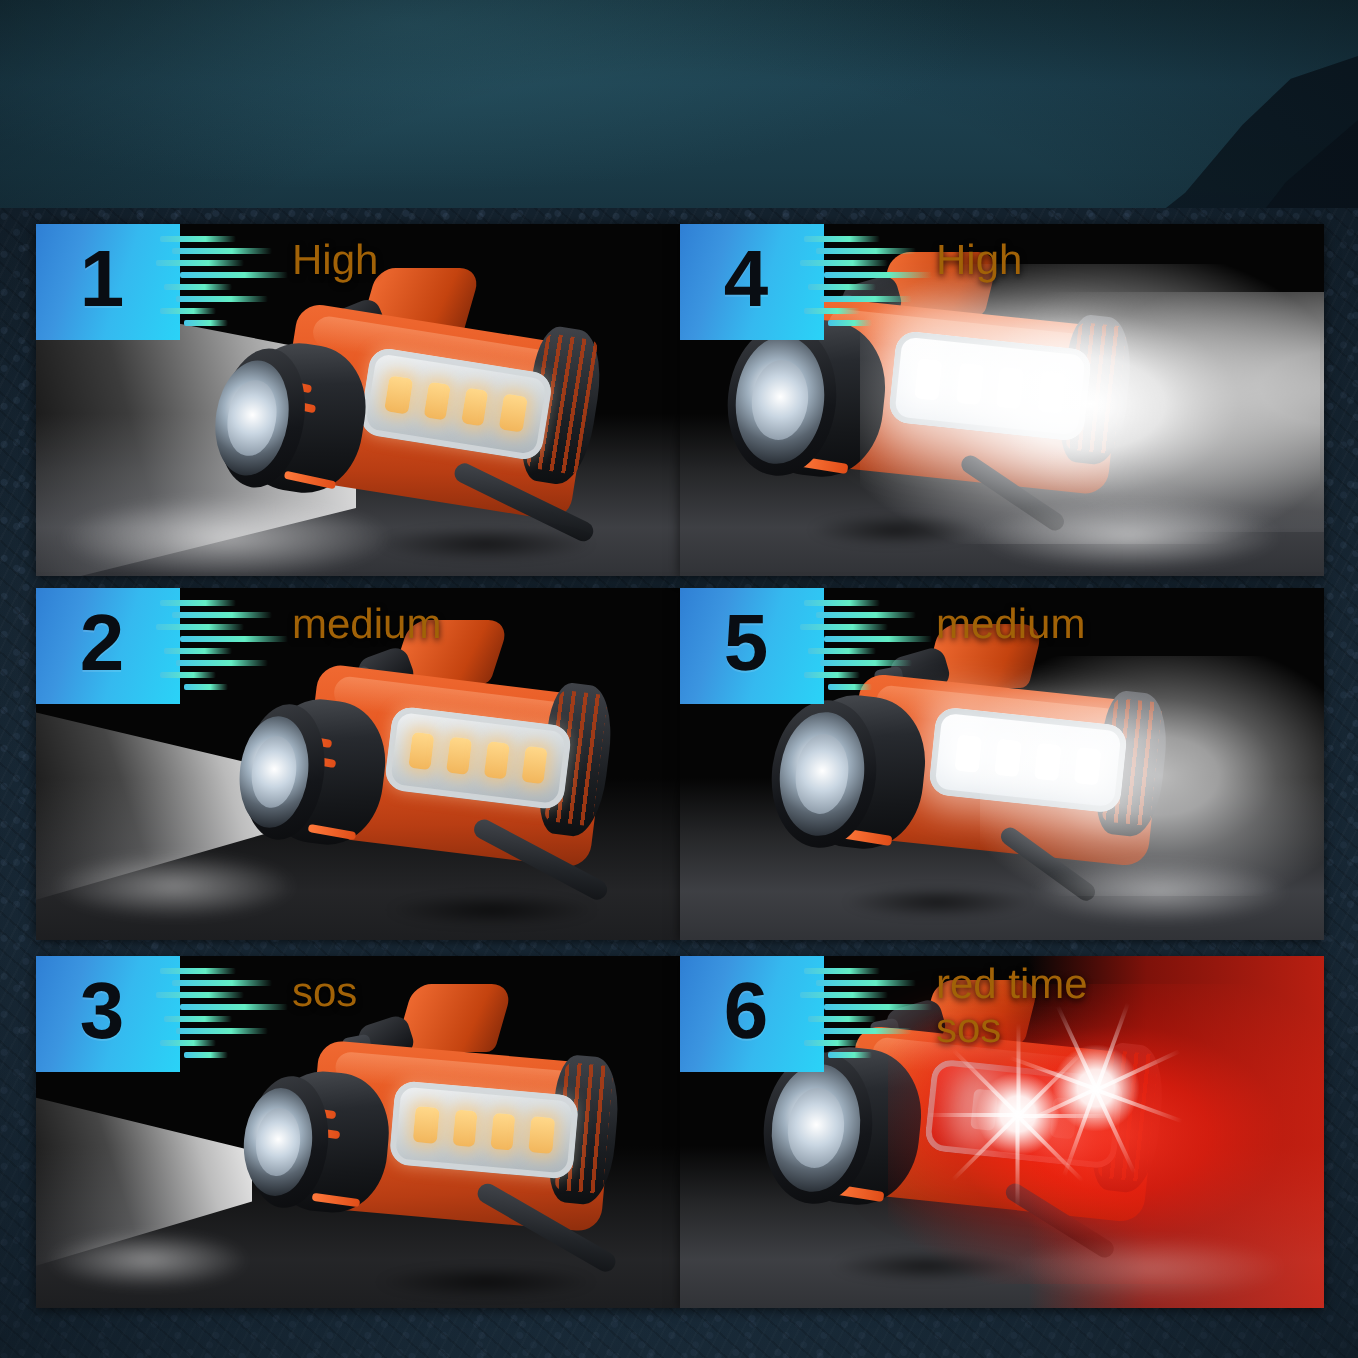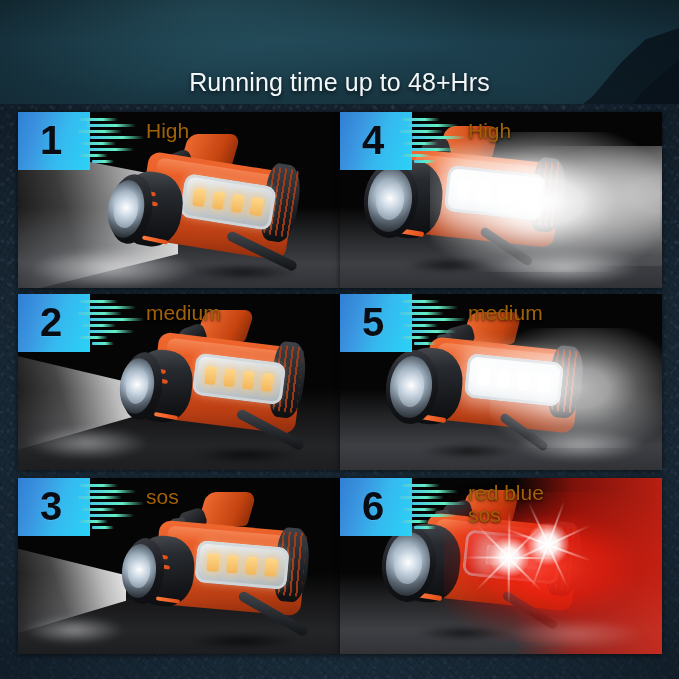--- a/index.html
+++ b/index.html
@@ -243,21 +243,20 @@
 
 <div id="bg">
   <div class="sky"></div>
   <div class="mountain"></div>
   <div class="mountain2"></div>
   <div class="rock"></div>
   <div class="vig"></div>
 </div>
 
 <div id="header">
-  <div id="subtitle">Running time up to 48+Hrs</div>
 </div>
 
 <div id="grid">
 
   <div class="panel p-c0 p-r0">
     <div class="scene">
       <div class="floor"></div>
 
       <div class="beam beam-cone" style="left:-10px;top:34px;width:170px;height:150px;"></div>
       <div class="floorpool" style="left:-20px;top:128px;width:230px;height:58px;"></div>
@@ -593,18 +592,18 @@
       <div class="brush">
         <i style="left:2px;top:6px;width:38px;"></i>
           <i style="left:8px;top:12px;width:50px;"></i>
         <i style="left:0px;top:18px;width:44px;"></i>
           <i style="left:12px;top:24px;width:54px;"></i>
         <i style="left:4px;top:30px;width:34px;"></i>
           <i style="left:10px;top:36px;width:46px;"></i>
         <i style="left:2px;top:42px;width:28px;"></i>
           <i style="left:14px;top:48px;width:22px;"></i>
       </div>
-      <div class="label two">red blue
+      <div class="label two">red time
 sos</div>
     </div>
   </div>
 
 </div>
 
 </body></html>

